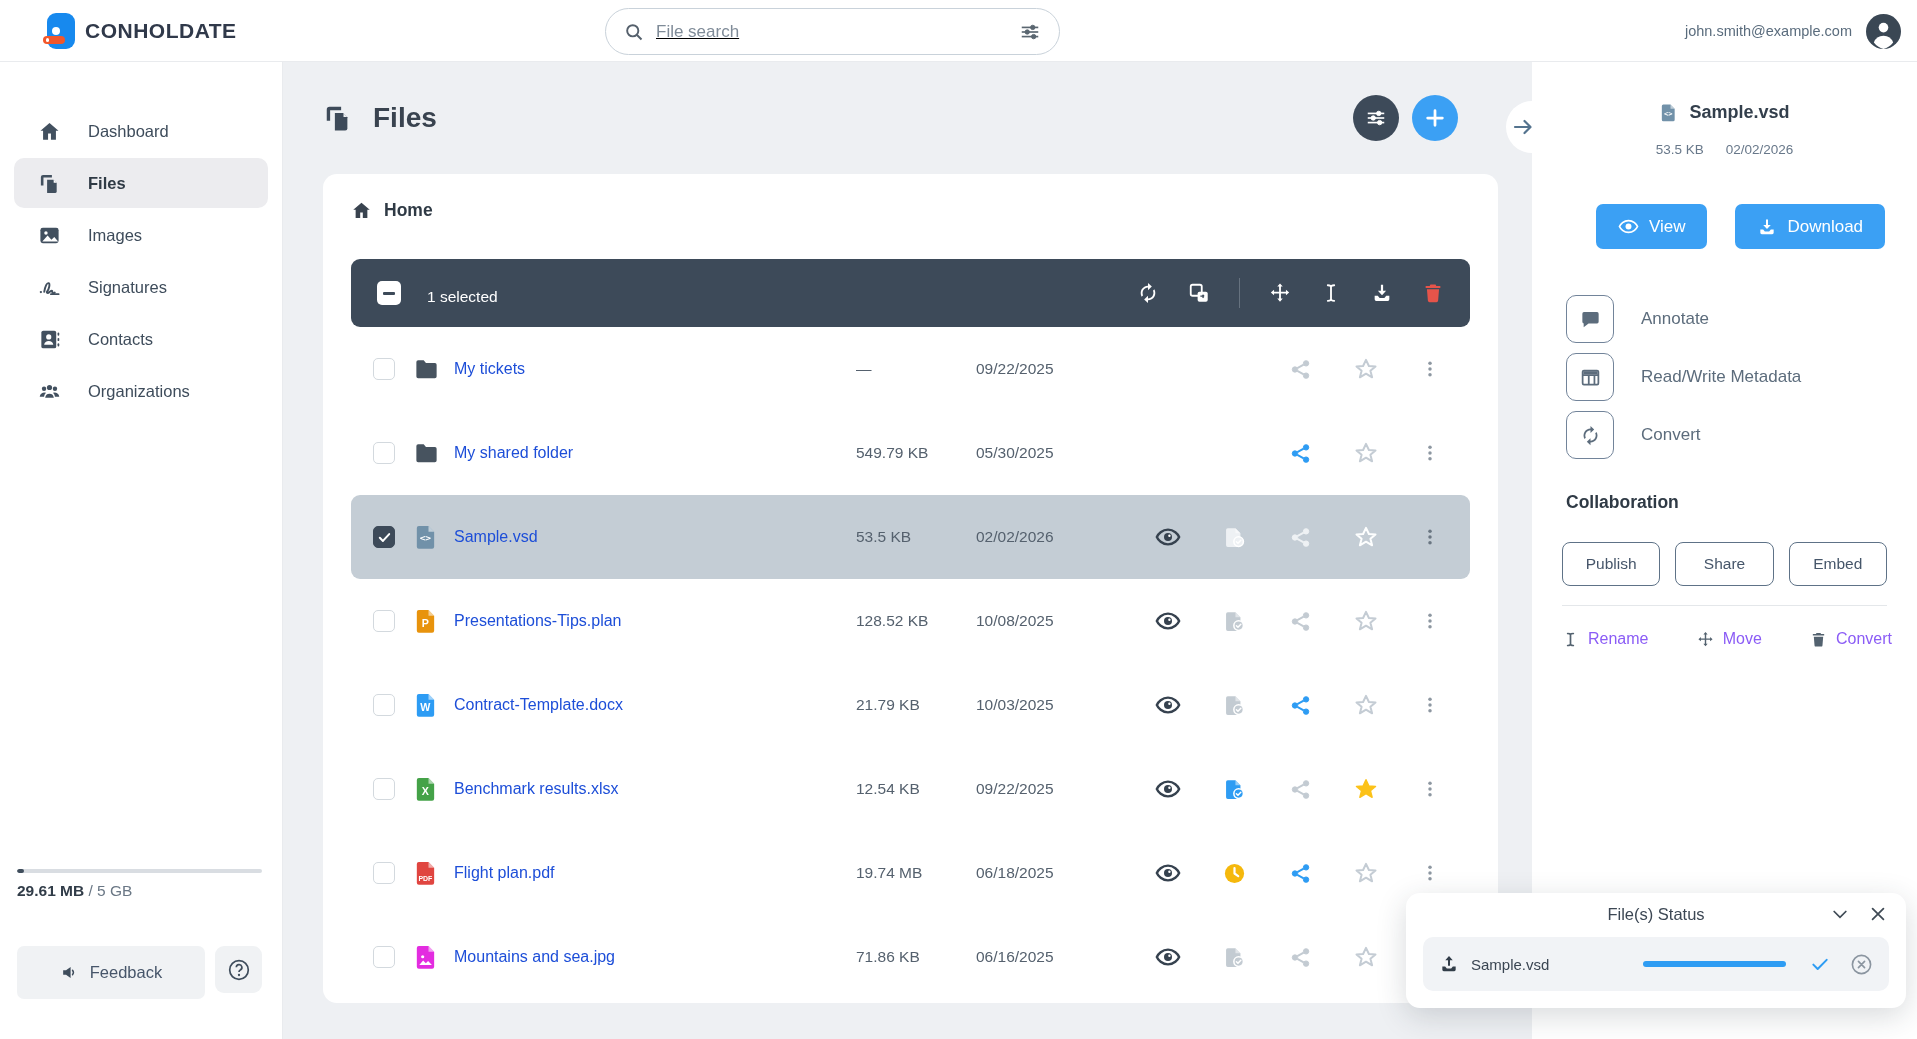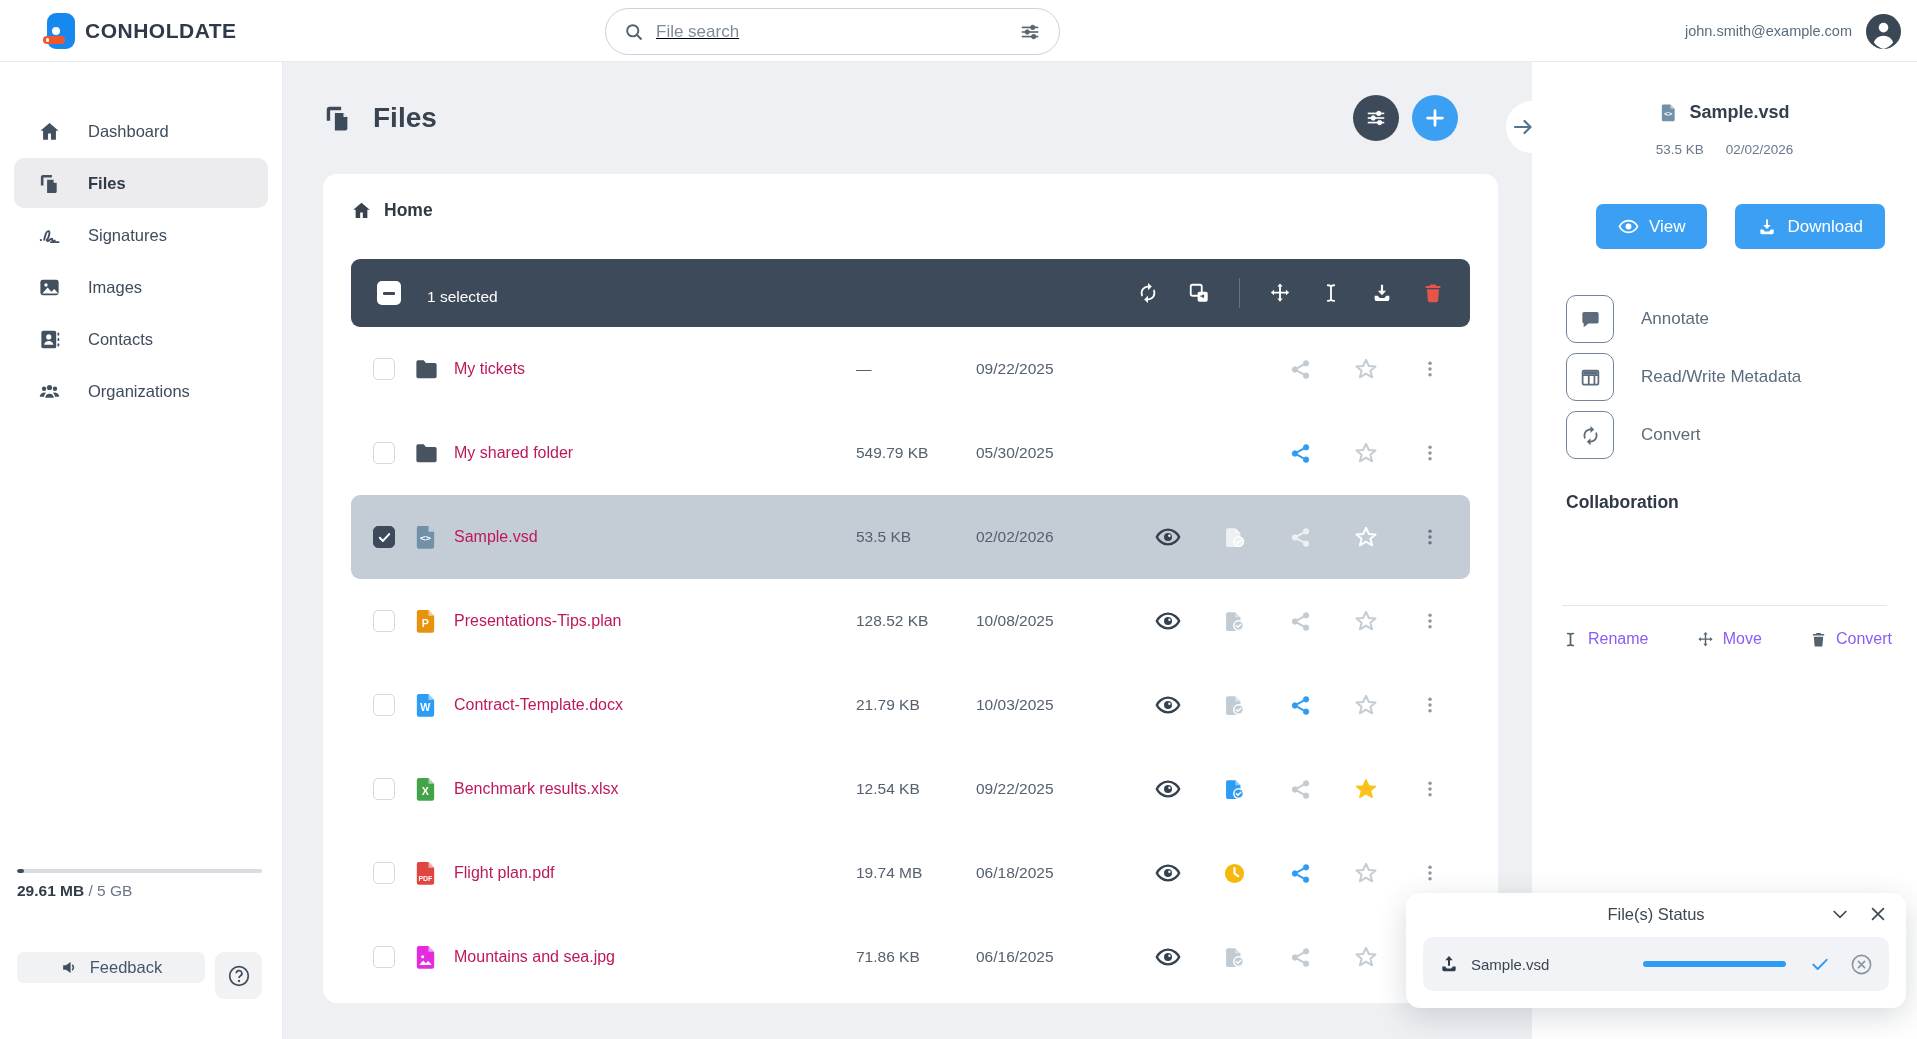--- a/index.html
+++ b/index.html
@@ -35,21 +35,21 @@
   .nav-item .nav-ic { width:23px; height:23px; color:#42505f; }
   .nav-item span.lbl { font-size:16.5px; }
   .nav-item.active { background:#ececef; }
   .nav-item.active span.lbl { font-weight:bold; color:#2f3a45; }
   .storage { position:absolute; left:17px; bottom:139px; width:245px; }
   .storage-bar { width:100%; height:4px; border-radius:2px; background:#d9dde2; overflow:hidden; }
   .storage-fill { height:100%; background:#3f4d5c; border-radius:2px; }
   .storage-text { margin-top:9px; font-size:15.5px; color:#6a7785; }
   .storage-text b { color:#313c48; }
   .side-btns { position:absolute; left:17px; bottom:40px; display:flex; gap:10px; }
-  .btn-feedback { width:188px; height:31px; background:#f0f2f4; border:none; border-radius:7px;
+  .btn-feedback { width:188px; height:53px; background:#f0f2f4; border:none; border-radius:7px;
     display:flex; align-items:center; justify-content:center; gap:11px; font-size:16.5px; color:#47566a;
     cursor:pointer; font-family:"Liberation Sans", sans-serif; }
   .btn-help { width:47px; height:47px; background:#f0f2f4; border:none; border-radius:9px;
     display:flex; align-items:center; justify-content:center; color:#3f4d5c; cursor:pointer; }
 
   
   .main { position:absolute; left:284px; top:62px; right:385px; bottom:0; background:#eef0f3; }
   .main-head { position:absolute; left:39px; top:28px; right:24px; height:56px; display:flex; align-items:center; }
   .main-title { display:flex; align-items:center; gap:20px; color:#39434f; }
   .main-title .t-ic { width:30px; height:30px; color:#3d4a59; }
@@ -77,21 +77,21 @@
   .sel-label { color:#fff; font-size:15.5px; margin-left:26px;margin-top:8px; }
   .tb-icons { margin-left:auto; display:flex; align-items:center; gap:29px; }
   .tb-btn { color:#fff; width:22px; height:22px; cursor:pointer; }
   .tb-btn.red { color:#e6544a; }
   .tb-div { width:1px; height:30px; background:#66727f; }
 
   .rows { position:absolute; left:0; top:153px; right:0; }
   .frow { height:84px; margin:0 28px; padding:0 28px 0 22px; border-radius:9px; display:flex; align-items:center; }
   .frow.selected { background:#c4cdd5; }
   .f-ic { width:27px; height:27px; margin:0 14px 0 18px; flex:0 0 auto; }
-  .f-name { flex:0 0 402px; font-size:16px; color:#be185d; overflow:hidden; white-space:nowrap; cursor:pointer; }
+  .f-name { flex:0 0 402px; font-size:16px; color:#1d4ed8; overflow:hidden; white-space:nowrap; cursor:pointer; }
   .f-size { flex:0 0 120px; font-size:15.5px; color:#55616e; }
   .f-date { flex:0 0 130px; font-size:15.5px; color:#55616e; }
   .f-sp { flex:1; }
   .acell { width:28px; height:28px; margin-left:38px; display:flex; align-items:center; justify-content:center;
     cursor:pointer; }
   .acell:first-of-type { margin-left:0; }
   .acell.kb { width:24px; }
   .c-eye { color:#36424f; } .c-gray { color:#c3cbd2; } .c-blue { color:#2e9cf3; }
   .c-clock { color:#f5b80c; } .c-stargray { color:#c4ccd4; } .c-staryellow { color:#fcc219; }
   .c-kebab { color:#8d97a1; }
@@ -203,37 +203,37 @@
           <svg viewBox="0 0 24 24" fill="currentColor">
             <path d="M14.5 3H5.3A2.3 2.3 0 0 0 3 5.3v8.9h2.7V5.7h8.8z"></path>
             <path d="M9.5 8h6.6l3.4 3.4v8.9A1.7 1.7 0 0 1 17.8 22H9.5z"></path>
             <path d="M16.4 8.2l3 3h-3z" fill="#fff"></path>
           </svg>
         </span>
         <span class="lbl">Files</span>
       </div>
       <div class="nav-item">
         <span class="icon nav-ic">
+          <svg viewBox="0 0 24 24">
+            <rect x="2.5" y="4" width="19" height="16" rx="2.5" fill="currentColor"></rect>
+            <circle cx="8.3" cy="9.4" r="1.8" fill="#fff"></circle>
+            <path d="M4.5 18.3 10 12l4 4.5 3-3 4 4.8z" fill="#fff"></path>
+          </svg>
+        </span>
+        <span class="lbl">Images</span>
+      </div>
+      <div class="nav-item">
+        <span class="icon nav-ic">
           <svg viewBox="0 0 24 24" fill="none" stroke="currentColor" stroke-linecap="round">
             <circle cx="3" cy="16.8" r="1.2" fill="currentColor" stroke="none"></circle>
             <path stroke-width="2" d="M6.5 16.5c1-6 2.8-9.7 4.6-9s.3 6.5-1.5 8.6c-1.2 1.5.6 2.4 2.4.6s3.2-1.8 2.9-.2c-.3 1.5 1.2 1.8 2.6.7"></path>
             <path stroke-width="1.9" d="M13.5 19h8"></path>
           </svg>
         </span>
         <span class="lbl">Signatures</span>
-      </div>
-      <div class="nav-item">
-        <span class="icon nav-ic">
-          <svg viewBox="0 0 24 24">
-            <rect x="2.5" y="4" width="19" height="16" rx="2.5" fill="currentColor"></rect>
-            <circle cx="8.3" cy="9.4" r="1.8" fill="#fff"></circle>
-            <path d="M4.5 18.3 10 12l4 4.5 3-3 4 4.8z" fill="#fff"></path>
-          </svg>
-        </span>
-        <span class="lbl">Images</span>
       </div>
       <div class="nav-item">
         <span class="icon nav-ic">
           <svg viewBox="0 0 24 24">
             <rect x="3.5" y="2.8" width="15.5" height="18.4" rx="2" fill="currentColor"></rect>
             <rect x="20.4" y="4.8" width="1.8" height="3.2" rx=".9" fill="currentColor"></rect>
             <rect x="20.4" y="10.4" width="1.8" height="3.2" rx=".9" fill="currentColor"></rect>
             <rect x="20.4" y="16" width="1.8" height="3.2" rx=".9" fill="currentColor"></rect>
             <circle cx="11.2" cy="9.3" r="2.7" fill="#fff"></circle>
             <path d="M6.4 17.6a4.9 4.9 0 0 1 9.6 0z" fill="#fff"></path>
@@ -878,20 +878,25 @@
         <span class="action-sq">
           <svg viewBox="0 0 24 24" width="21" height="21" fill="currentColor">
             <path d="M12 6v3l4.2-4L12 1v3a8 8 0 0 0-6.9 12l1.5-1.5A6 6 0 0 1 12 6zm6.9 2-1.5 1.5A6 6 0 0 1 12 18v-3l-4.2 4L12 23v-3a8 8 0 0 0 6.9-12z"></path>
           </svg>
         </span>
         <span>Convert</span>
       </div>
     </div>
 
   <div class="collab-title">Collaboration</div>
+  <div class="collab-btns" id="collab-btns">
+      <button class="collab-btn">Publish</button>
+      <button class="collab-btn">Share</button>
+      <button class="collab-btn">Embed</button>
+    </div>
   <div class="r-div"></div>
   <div class="ops" id="panel-ops">
       <div class="op">
         <span class="icon op-ic">
           <svg viewBox="0 0 24 24" fill="none" stroke="currentColor" stroke-width="2.4" stroke-linecap="round">
             <path d="M8 3.5c2.2 0 4 .7 4 2.2 0-1.5 1.8-2.2 4-2.2M8 20.5c2.2 0 4-.7 4-2.2 0 1.5 1.8 2.2 4 2.2M12 5.7v12.6"></path>
           </svg>
         </span>
         <span>Rename</span>
       </div>

